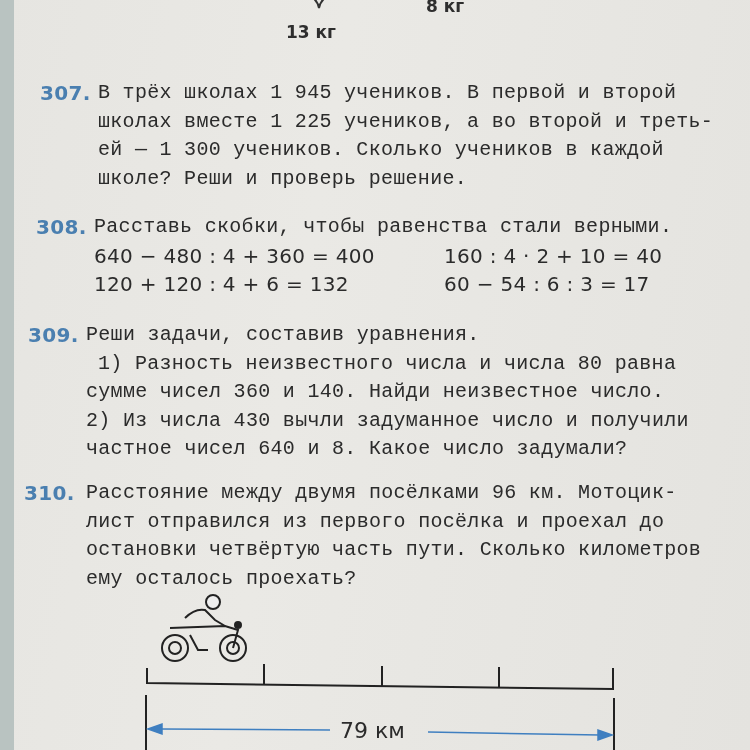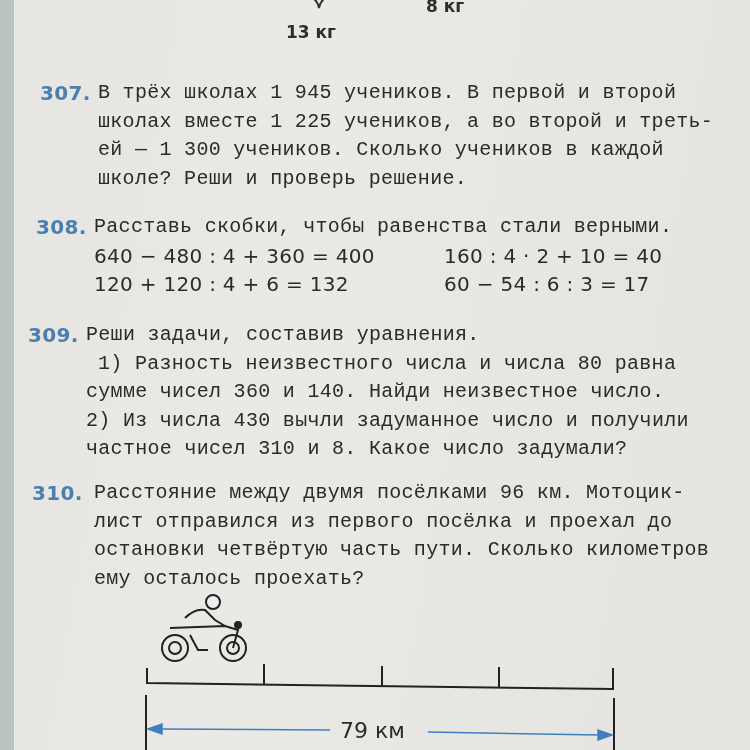--- a/index.html
+++ b/index.html
@@ -59,25 +59,25 @@
     </div>
   </div>
 
   <div class="problem" style="left:14px; top:305px; width:708px;">
     <span class="num">309.</span>
     <div style="margin-left:58px;">
       <div class="line last">Реши задачи, составив уравнения.</div>
       <div class="line" style="margin-left:12px;">1) Разность неизвестного числа и числа 80 равна</div>
       <div class="line last">сумме чисел 360 и 140. Найди неизвестное число.</div>
       <div class="line">2) Из числа 430 вычли задуманное число и получили</div>
-      <div class="line last">частное чисел 310 и 8. Какое число задумали?</div>
+      <div class="line last">частное чисел 640 и 8. Какое число задумали?</div>
     </div>
   </div>
 
-  <div class="problem" style="left:18px; top:463px; width:716px;">
+  <div class="problem" style="left:10px; top:463px; width:716px;">
     <span class="num">310.</span>
     <div style="margin-left:62px;">
       <div class="line">Расстояние между двумя посёлками 96 км. Мотоцик-</div>
       <div class="line">лист отправился из первого посёлка и проехал до</div>
       <div class="line">остановки четвёртую часть пути. Сколько километров</div>
       <div class="line last">ему осталось проехать?</div>
     </div>
   </div>
 </div>
 

